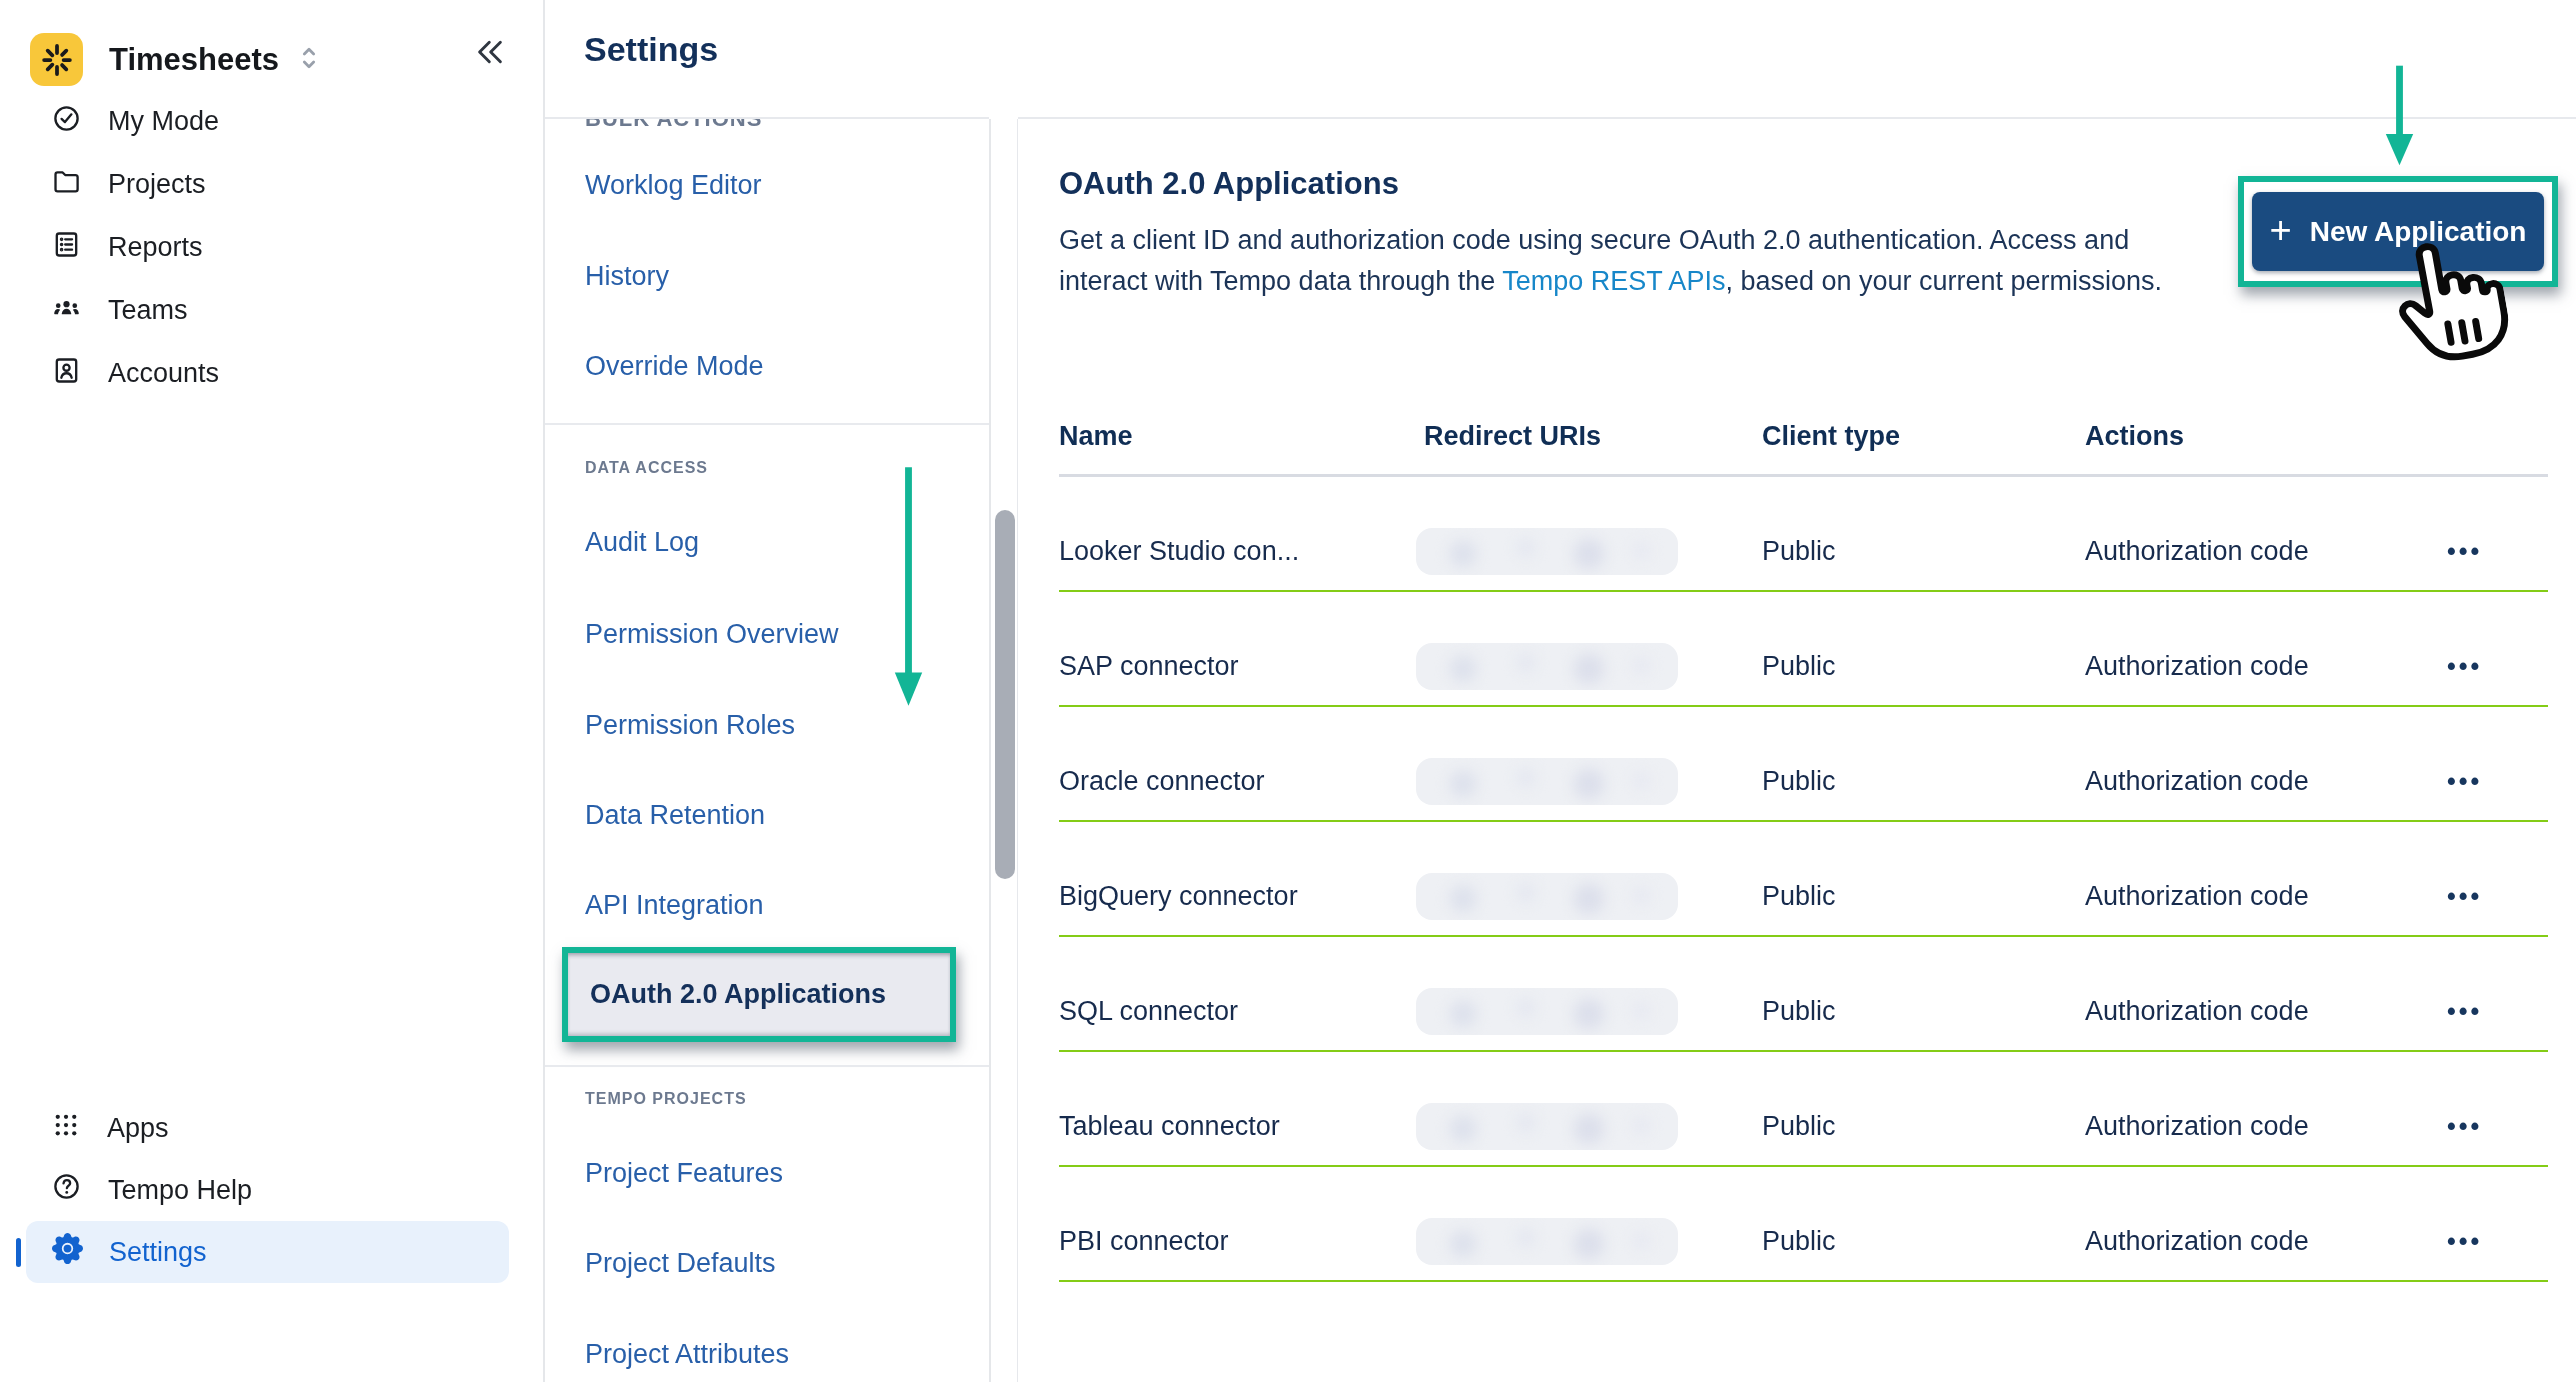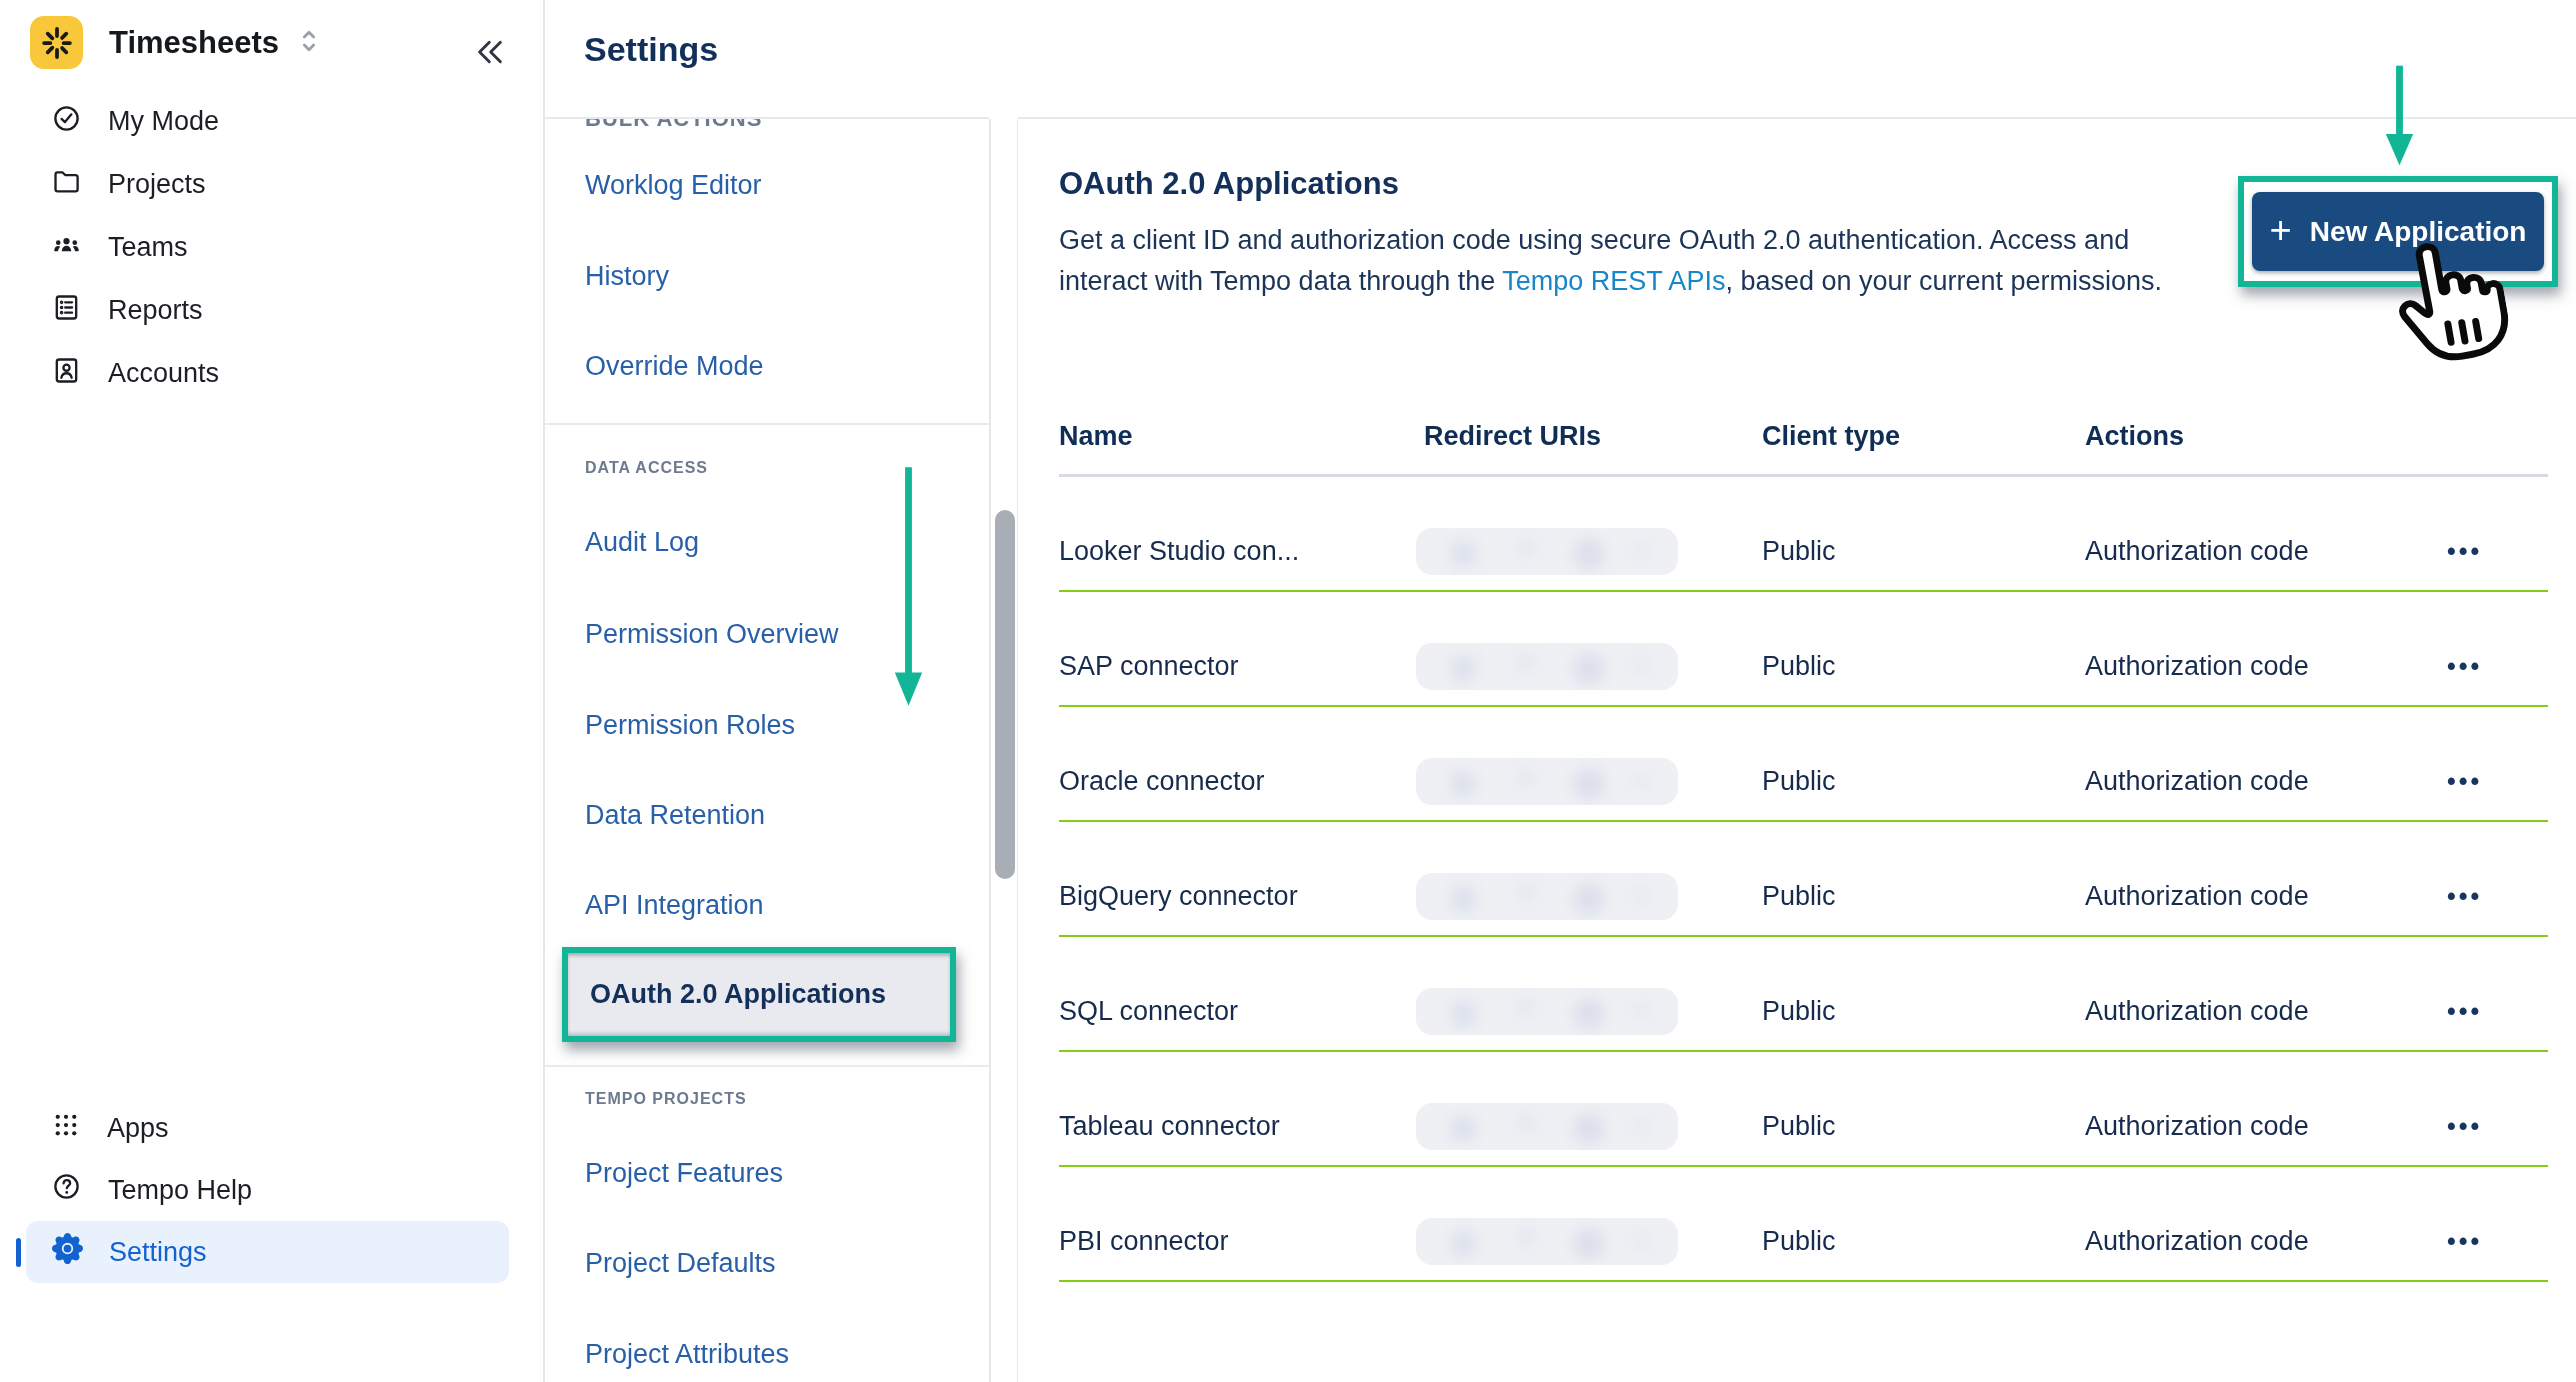--- a/index.html
+++ b/index.html
@@ -7,21 +7,21 @@
   body {
     position:relative;
     font-family:"Liberation Sans","DejaVu Sans",sans-serif;
     background:#ffffff;
     color:#172b4d;
   }
 
   
   .sidebar { position:absolute; left:0; top:0; width:545px; height:1383px;
              background:#fff; border-right:2px solid #e5e7ea; }
-  .logo-row { position:absolute; left:30px; top:16px; display:flex; align-items:center;justify-content:space-between; }
+  .logo-row { position:absolute; left:30px; top:33px; display:flex; align-items:center;justify-content:space-between; }
   .logo-box { width:53px; height:53px; border-radius:14px; background:#f8c73a;
               display:flex; align-items:center; justify-content:center; }
   .app-title { margin-left:26px; font-size:31px; font-weight:700; color:#15181c; }
   .switcher { margin-left:16px; }
   .collapse-btn { position:absolute; left:472px; top:33px; cursor:pointer; }
 
   .side-list { position:absolute; left:0; width:545px; }
   .side-list.top { top:90px; }
   .side-list.bottom { top:1097px; }
   .s-item { height:63px; display:flex; align-items:center; padding-left:51px; gap:26px;
@@ -141,42 +141,42 @@
     </div>
     <div class="s-item">
       <span>
         <svg width="31" height="31" viewBox="0 0 24 24" fill="none" stroke="#1b1e23" stroke-width="1.8" stroke-linejoin="round">
           <path d="M3.5 7.2 V18 a1.6 1.6 0 0 0 1.6 1.6 H19 a1.6 1.6 0 0 0 1.6 -1.6 V8.6 A1.6 1.6 0 0 0 19 7 h-8 L9 5 H5.1 A1.6 1.6 0 0 0 3.5 6.6 Z"></path>
         </svg></span>
       <span>Projects</span>
     </div>
     <div class="s-item">
       <span>
-        <svg width="31" height="31" viewBox="0 0 24 24" fill="#1b1e23">
-          <circle cx="12" cy="9.4" r="2.4"></circle>
-          <path d="M8.3 16.8 c.5 -2.6 1.9 -3.9 3.7 -3.9 s3.2 1.3 3.7 3.9 q.1 .5 -.5 .5 h-6.4 q-.6 0 -.5 -.5 Z"></path>
-          <circle cx="5.6" cy="10.6" r="1.8"></circle>
-          <path d="M2.5 16.2 c.4 -2 1.4 -3 2.9 -3 q1 0 1.7 .6 q-1.2 1.2 -1.6 2.9 q-.05 .3 0 .5 h-2.5 q-.6 0 -.5 -1 Z"></path>
-          <circle cx="18.4" cy="10.6" r="1.8"></circle>
-          <path d="M21.5 16.2 c-.4 -2 -1.4 -3 -2.9 -3 q-1 0 -1.7 .6 q1.2 1.2 1.6 2.9 q.05 .3 0 .5 h2.5 q.6 0 .5 -1 Z"></path>
-        </svg></span>
-      <span>Teams</span>
-    </div>
-    <div class="s-item">
-      <span>
         <svg width="31" height="31" viewBox="0 0 24 24" fill="none" stroke="#1b1e23" stroke-width="1.8" stroke-linecap="round" stroke-linejoin="round">
           <rect x="4.5" y="3.5" width="15" height="17" rx="1.8"></rect>
           <circle cx="8.2" cy="8" r="0.5" fill="#1b1e23"></circle>
             <circle cx="8.2" cy="12" r="0.5" fill="#1b1e23"></circle>
             <circle cx="8.2" cy="16" r="0.5" fill="#1b1e23"></circle>
           <line x1="11" y1="8" x2="16.3" y2="8"></line>
             <line x1="11" y1="12" x2="16.3" y2="12"></line>
             <line x1="11" y1="16" x2="16.3" y2="16"></line>
         </svg></span>
       <span>Reports</span>
+    </div>
+    <div class="s-item">
+      <span>
+        <svg width="31" height="31" viewBox="0 0 24 24" fill="#1b1e23">
+          <circle cx="12" cy="9.4" r="2.4"></circle>
+          <path d="M8.3 16.8 c.5 -2.6 1.9 -3.9 3.7 -3.9 s3.2 1.3 3.7 3.9 q.1 .5 -.5 .5 h-6.4 q-.6 0 -.5 -.5 Z"></path>
+          <circle cx="5.6" cy="10.6" r="1.8"></circle>
+          <path d="M2.5 16.2 c.4 -2 1.4 -3 2.9 -3 q1 0 1.7 .6 q-1.2 1.2 -1.6 2.9 q-.05 .3 0 .5 h-2.5 q-.6 0 -.5 -1 Z"></path>
+          <circle cx="18.4" cy="10.6" r="1.8"></circle>
+          <path d="M21.5 16.2 c-.4 -2 -1.4 -3 -2.9 -3 q-1 0 -1.7 .6 q1.2 1.2 1.6 2.9 q.05 .3 0 .5 h2.5 q.6 0 .5 -1 Z"></path>
+        </svg></span>
+      <span>Teams</span>
     </div>
     <div class="s-item">
       <span>
         <svg width="31" height="31" viewBox="0 0 24 24" fill="none" stroke="#1b1e23" stroke-width="1.8" stroke-linecap="round" stroke-linejoin="round">
           <rect x="4.5" y="3.5" width="15" height="17" rx="1.8"></rect>
           <circle cx="12" cy="9.8" r="2.4"></circle>
           <path d="M8 17.6 c.5 -2.3 2 -3.5 4 -3.5 s3.5 1.2 4 3.5"></path>
         </svg></span>
       <span>Accounts</span>
     </div>

